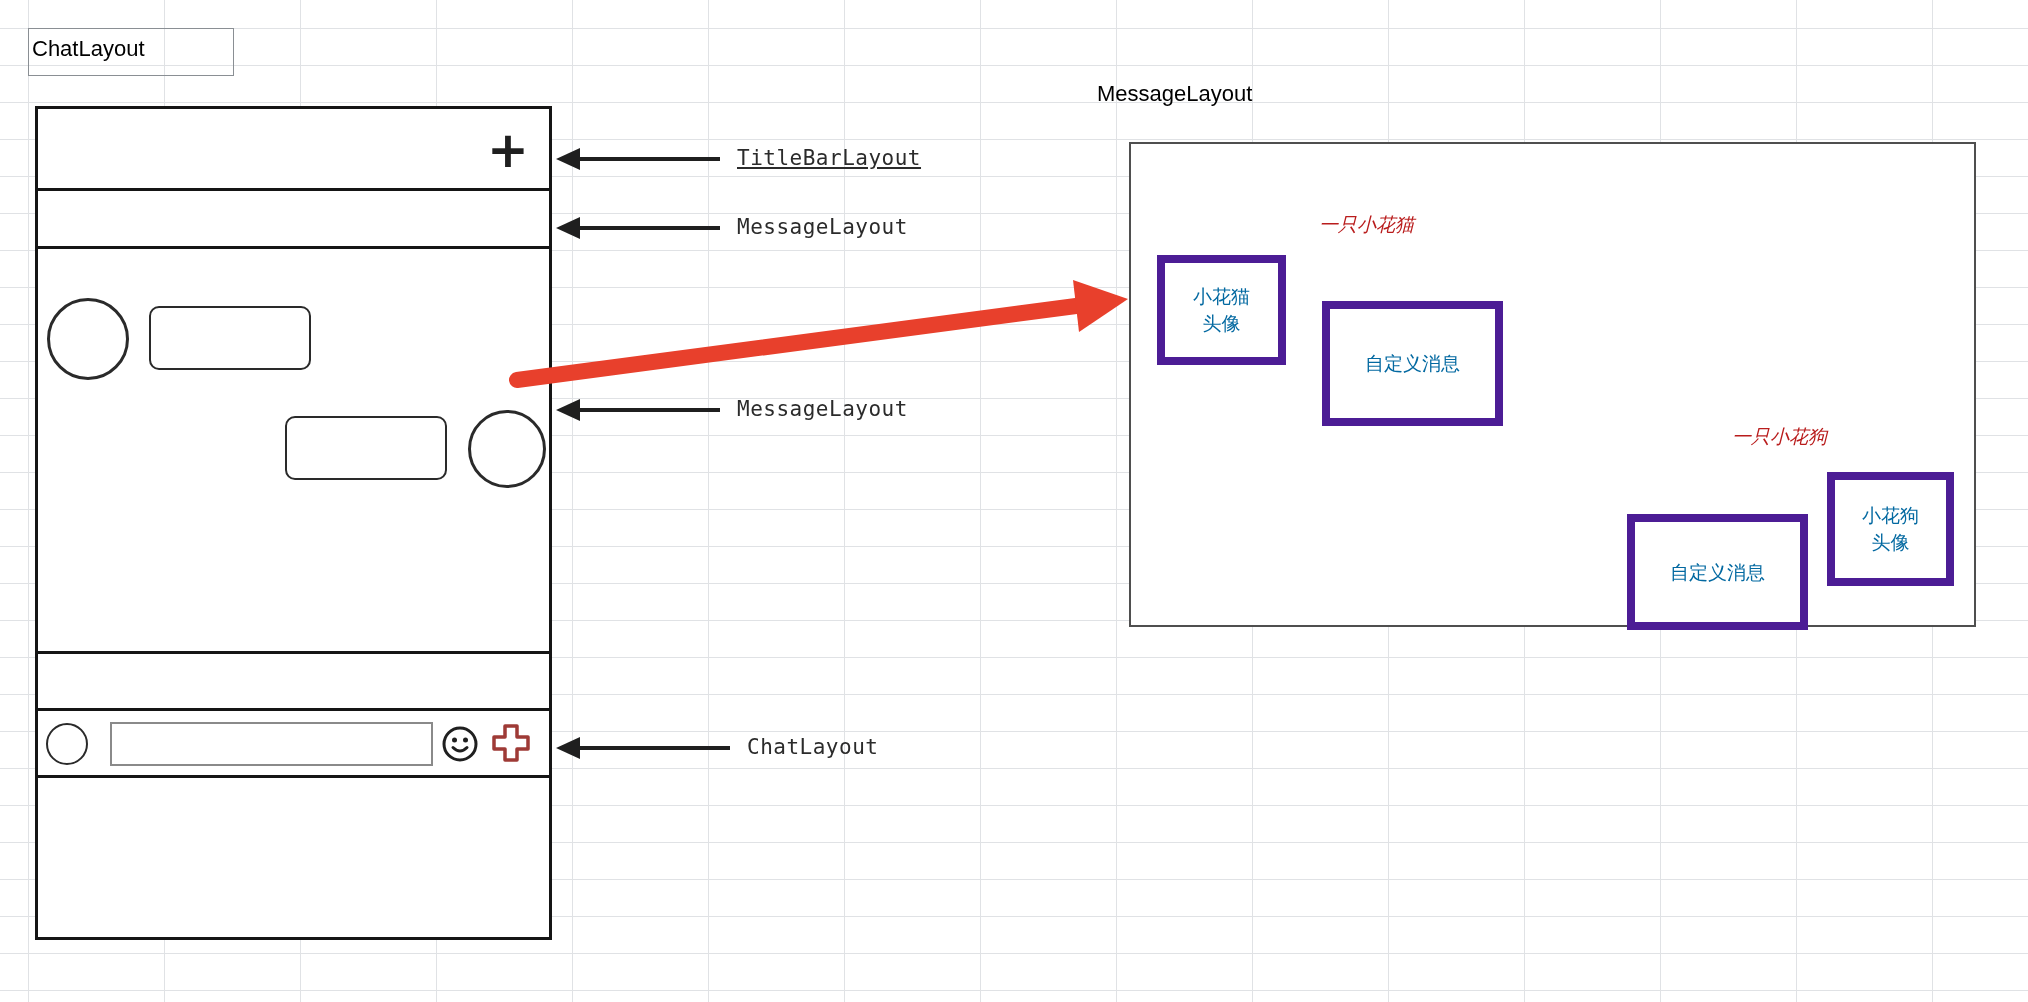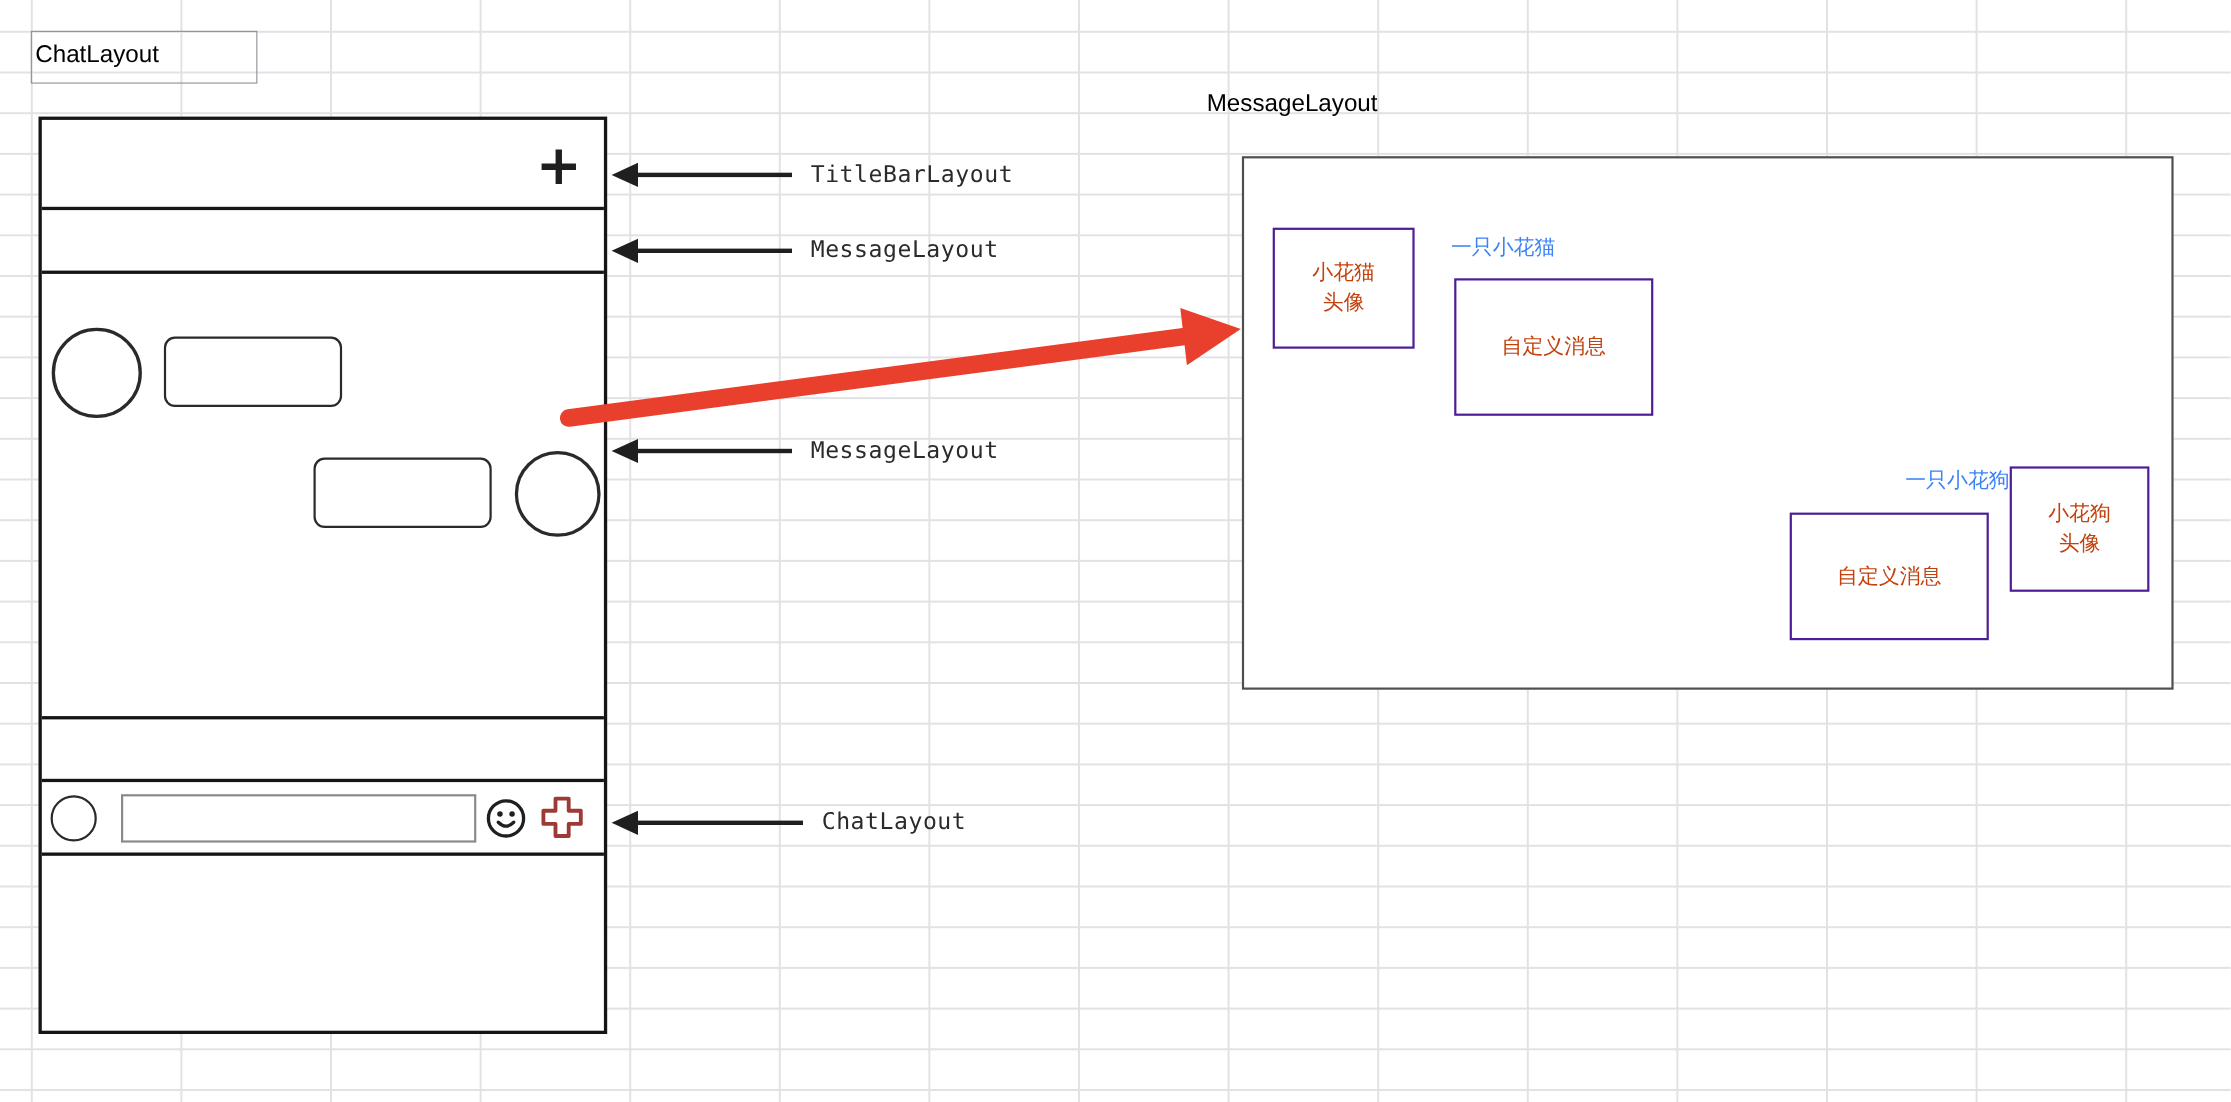--- a/index.html
+++ b/index.html
@@ -18,22 +18,22 @@
   .divider{background:#151515;height:3px;left:0;width:511px;}
   .plus{font-size:50px;font-weight:900;line-height:56px;text-align:center;font-family:"DejaVu Sans",sans-serif;}
   .circle{border:3px solid #2a2a2a;border-radius:50%;background:#fff;box-sizing:border-box;}
   .bubble{border:2.5px solid #2a2a2a;border-radius:10px;background:#fff;box-sizing:border-box;}
   .input-box{border:2px solid #8a8a8a;background:#fff;box-sizing:border-box;}
   .small-circle{border:2.5px solid #2a2a2a;border-radius:50%;background:#fff;box-sizing:border-box;}
   .tri{width:0;height:0;border-top:11px solid transparent;border-bottom:11px solid transparent;border-right:24px solid #1f1f1f;}
   .callout-line{height:4px;background:#1f1f1f;}
   .callout-label{font-family:"DejaVu Sans Mono",monospace;font-size:21px;letter-spacing:.5px;color:#2b2b2b;white-space:nowrap;}
   .panel{border:2px solid #4f4f4f;background:#fff;box-sizing:border-box;}
-  .wbox{border:2px solid #4c1d95;background:#fff;box-sizing:border-box;display:flex;align-items:center;justify-content:center;text-align:center;font-size:19px;line-height:27px;color:#c2410c;}
-  .cn-text{font-size:19px;color:#3b82f6;white-space:nowrap;}
+  .wbox{border:8px solid #4c1d95;background:#fff;box-sizing:border-box;display:flex;align-items:center;justify-content:center;text-align:center;font-size:19px;line-height:27px;color:#0369a1;margin-top:48px;}
+  .cn-text{font-size:19px;color:#b91c1c;white-space:nowrap;font-style:italic;}
 </style>
 </head>
 <body>
 
 <div class="sheet">
 
   <div class="abs cell-outline" style="left:28px;top:28px;width:204px;height:46px;"></div>
   <div class="abs sheet-label" style="left:32px;top:36px;">ChatLayout</div>
 
   <div class="abs phone" style="left:35px;top:106px;width:517px;height:834px;">
@@ -63,21 +63,21 @@
     </div>
     <div class="abs" style="left:450px;top:611px;width:46px;height:46px;">
       <svg viewBox="0 0 46 46" width="46" height="46">
         <path d="M17 6 h12 v11 h11 v12 h-11 v11 h-12 v-11 H6 V17 h11 Z" fill="#ffffff" stroke="#9e3a36" stroke-width="3.5" stroke-linejoin="round"></path>
       </svg>
     </div>
   </div>
 
   <div class="abs tri" style="left:556px;top:148px;"></div>
   <div class="abs callout-line" style="left:580px;top:157px;width:140px;"></div>
-  <div class="abs callout-label" style="left:737px;top:146px;">TitleBarLayout</div>
+  <div class="abs callout-label" style="left:737px;top:146px;text-decoration:underline;">TitleBarLayout</div>
 
   <div class="abs tri" style="left:556px;top:217px;"></div>
   <div class="abs callout-line" style="left:580px;top:226px;width:140px;"></div>
   <div class="abs callout-label" style="left:737px;top:215px;">MessageLayout</div>
 
   <div class="abs tri" style="left:556px;top:399px;"></div>
   <div class="abs callout-line" style="left:580px;top:408px;width:140px;"></div>
   <div class="abs callout-label" style="left:737px;top:397px;">MessageLayout</div>
 
   <div class="abs tri" style="left:556px;top:737px;"></div>

